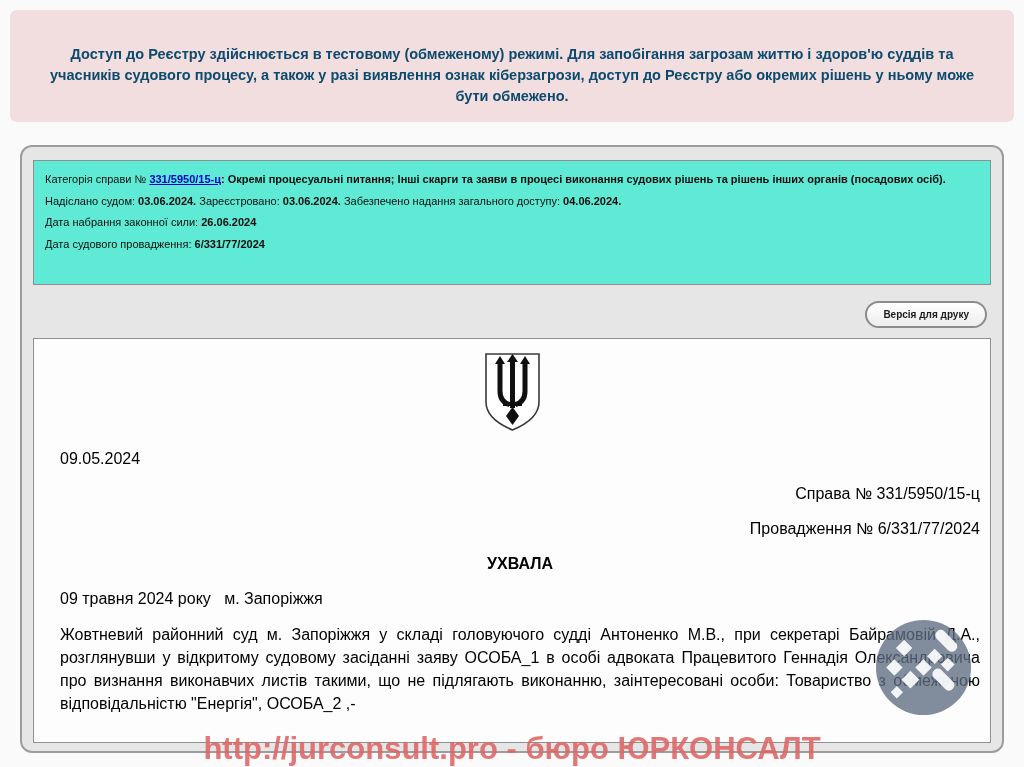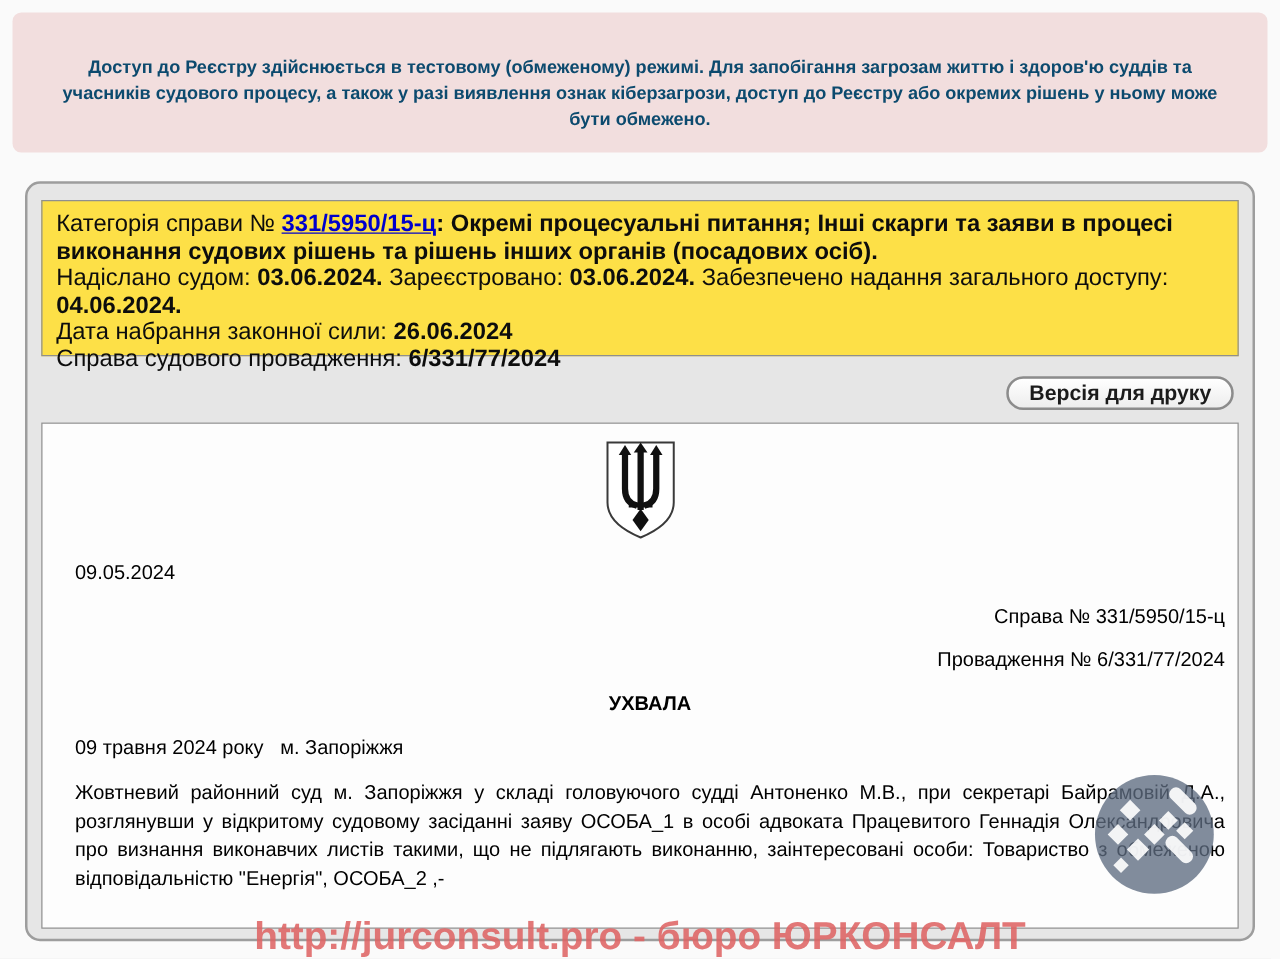--- a/index.html
+++ b/index.html
@@ -15,32 +15,32 @@
     text-align:center; padding:34px 28px 0 28px;
   }
   
   .card {
     position:absolute; left:20px; top:145px; width:984px; height:608px;
     box-sizing:border-box; background:#e6e6e6; border:2px solid #9d9d9d;
     border-radius:12px;
   }
   .infobox {
     position:absolute; left:11px; top:13px; width:958px; height:125px;
-    box-sizing:border-box; background:#fde047; border:1px solid #8f8f8f;
-    padding:8px 11px; font-size:19px; line-height:21.5px; color:#0d0d0d;
+    box-sizing:border-box; background:#5eead4; border:1px solid #8f8f8f;
+    padding:8px 11px; font-size:11px; line-height:21.5px; color:#0d0d0d;
   }
   .infobox .line { white-space:pre-wrap; }
   .b { font-weight:bold; }
   .case-link { color:#0000cc; font-weight:bold; text-decoration:underline; cursor:pointer; }
   .print-btn {
     position:absolute; right:15px; top:154px; height:27px;
     border:2px solid #8c8c8c; border-radius:14px;
     background:linear-gradient(#ffffff,#ededed);
     font-family:"Liberation Sans", sans-serif;
-    font-size:17px; font-weight:bold; color:#1b1b1b; padding:0 16px; cursor:pointer;
+    font-size:10px; font-weight:bold; color:#1b1b1b; padding:0 16px; cursor:pointer;
   }
   .docbox {
     position:absolute; left:11px; top:191px; width:958px; height:405px;
     box-sizing:border-box; background:#fdfdfd; border:1px solid #8f8f8f;
     padding:9px 10px; font-size:16px; color:#000; overflow:hidden;
   }
   .emblem-wrap { text-align:center; margin-top:4px; height:80px; }
   .docbox p { margin:19px 0 0 16px; line-height:16px; font-size:16px; }
   .docbox p.left   { text-align:left; }
   .docbox p.right  { text-align:right; }
@@ -64,21 +64,21 @@
 <div class="banner">
   <span>Доступ до Реєстру здійснюється в тестовому (обмеженому) режимі. Для запобігання загрозам життю і здоров'ю суддів та учасників судового процесу, а також у разі виявлення ознак кіберзагрози, доступ до Реєстру або окремих рішень у ньому може бути обмежено.</span>
 </div>
 
 <div class="card">
 
   <div class="infobox">
     <div class="line"><span>Категорія справи № </span><a class="case-link">331/5950/15-ц</a><span class="b">: Окремі процесуальні питання; Інші скарги та заяви в процесі виконання судових рішень та рішень інших органів (посадових осіб).</span></div>
     <div class="line"><span>Надіслано судом: </span><span class="b">03.06.2024. </span><span>Зареєстровано: </span><span class="b">03.06.2024. </span><span>Забезпечено надання загального доступу: </span><span class="b">04.06.2024.</span></div>
     <div class="line"><span>Дата набрання законної сили: </span><span class="b">26.06.2024</span></div>
-    <div class="line"><span>Справа судового провадження: </span><span class="b">6/331/77/2024</span></div>
+    <div class="line"><span>Дата судового провадження: </span><span class="b">6/331/77/2024</span></div>
   </div>
 
   <button class="print-btn">Версія для друку</button>
 
   <div class="docbox">
     <div class="emblem-wrap">
       <svg width="57" height="80" viewBox="0 0 57 80" aria-hidden="true">
         <path d="M2,2 h53 v48 q0,17 -26.5,28 Q2,67 2,50 z" fill="#ffffff" stroke="#3a3a3a" stroke-width="1.6"></path>
         <g stroke="#101010" fill="none" stroke-width="5">
           <path d="M16,10 v29 q0,11 9.5,13.5"></path>

